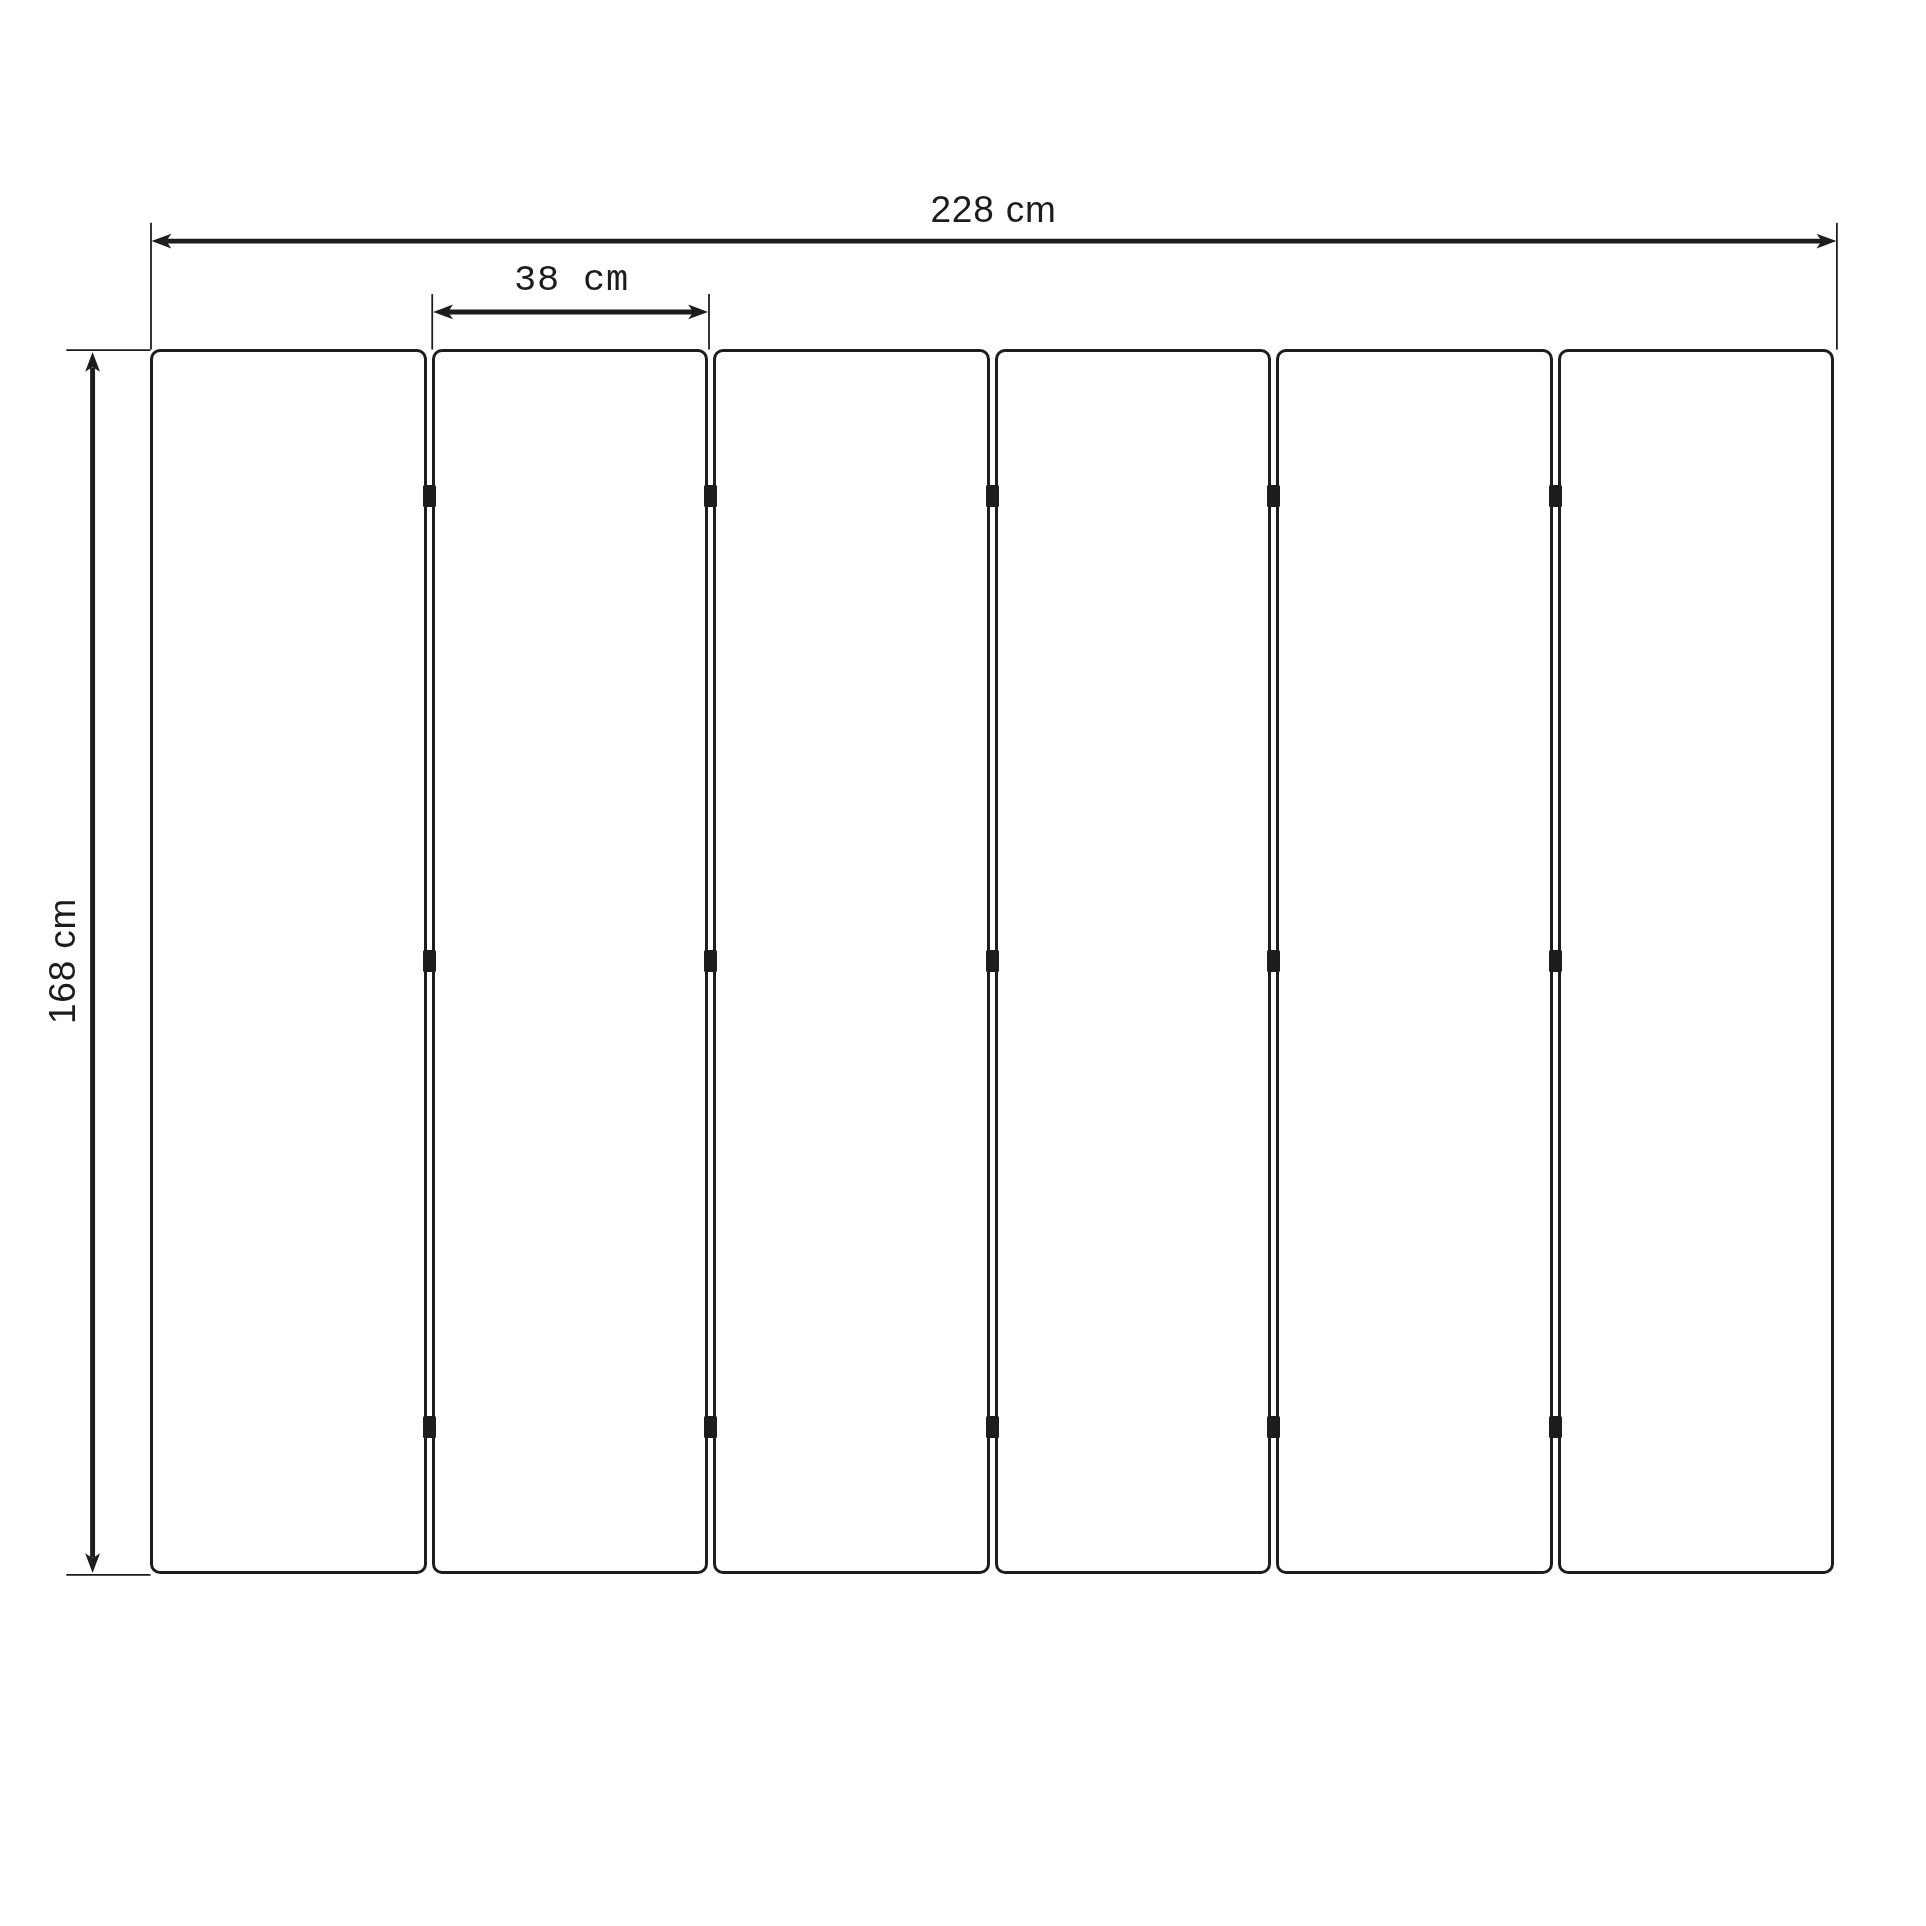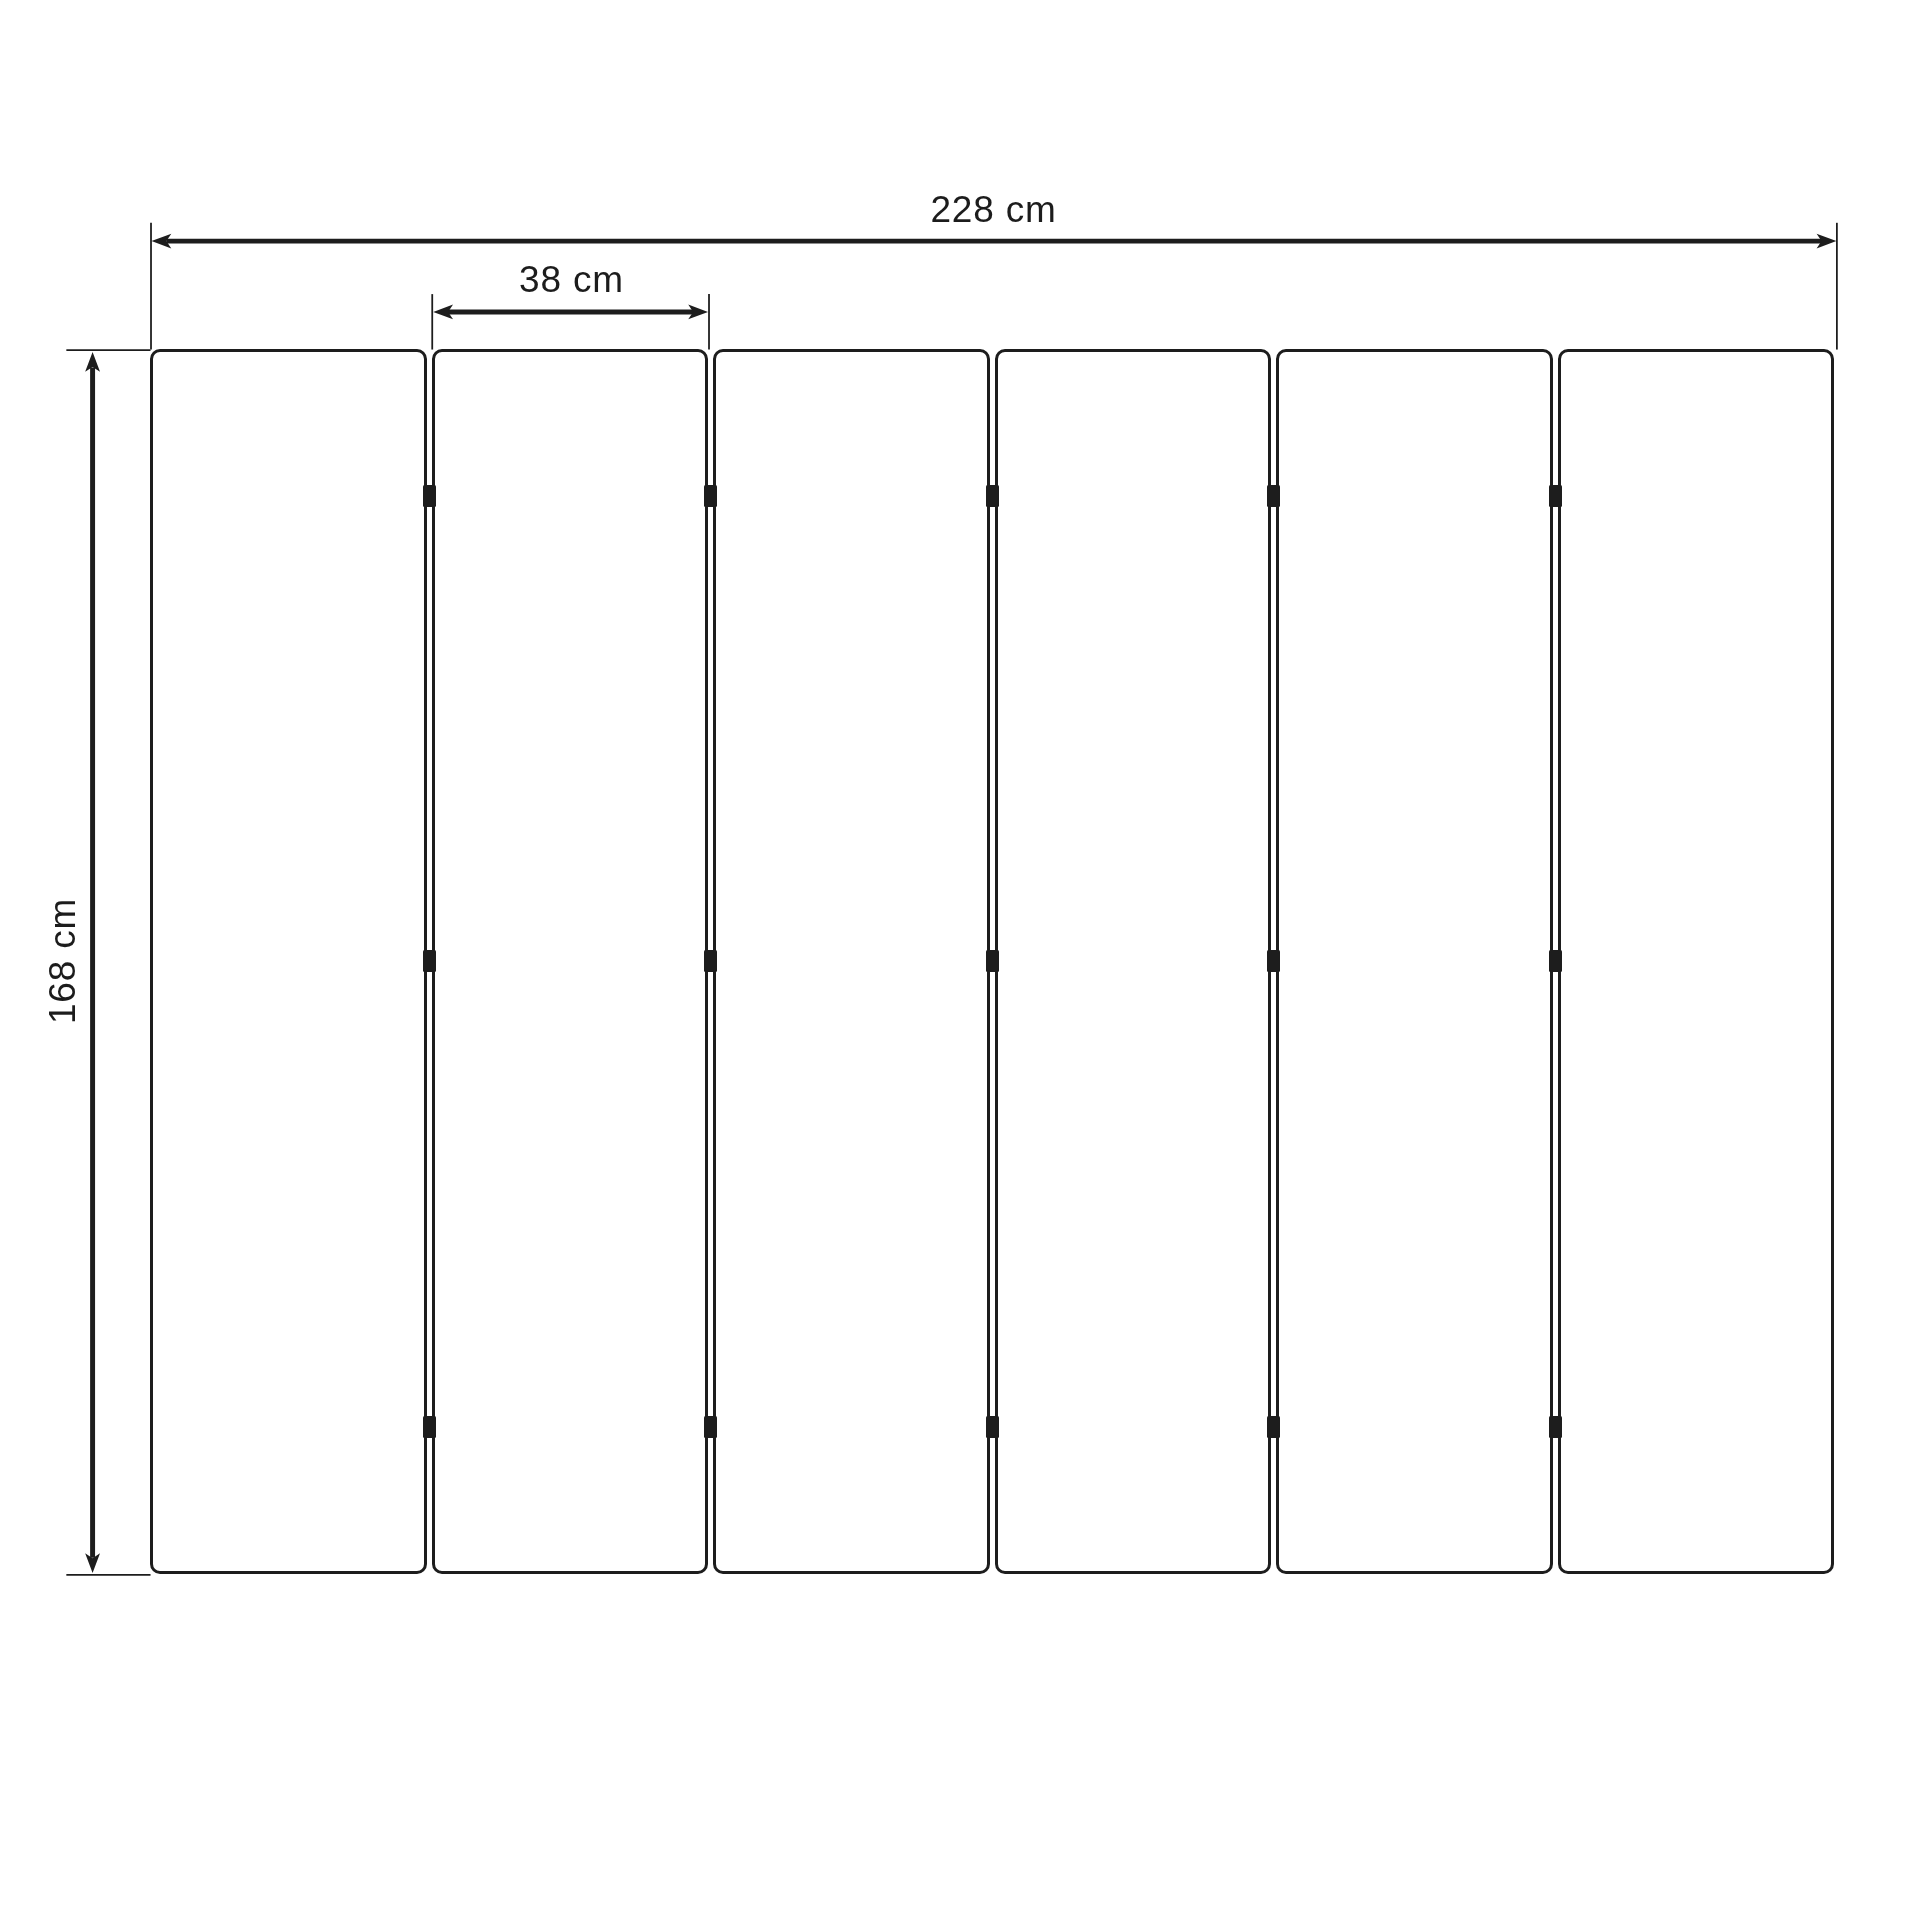--- a/index.html
+++ b/index.html
@@ -19,21 +19,21 @@
     box-sizing:border-box;
   }
   .hinge{
     position:absolute;width:13px;height:22px;background:#1d1d1d;border-radius:1.5px;
   }
   .dim-label{
     position:absolute;font-size:37px;letter-spacing:0.8px;line-height:1.1;
     white-space:nowrap;color:#1c1c1c;
   }
   .label-total{left:845px;top:190px;width:297px;text-align:center;}
-  .label-panel{left:423px;top:260px;width:297px;text-align:center;}
+  .label-panel{left:423px;top:260px;width:297px;text-align:center;font-family:Liberation Mono, monospace;}
   .label-height{
     left:63px;top:961px;transform:translate(-50%,-50%) rotate(-90deg);
     transform-origin:center center;
   }
 </style>
 </head>
 <body>
 
 <div class="canvas">
 

